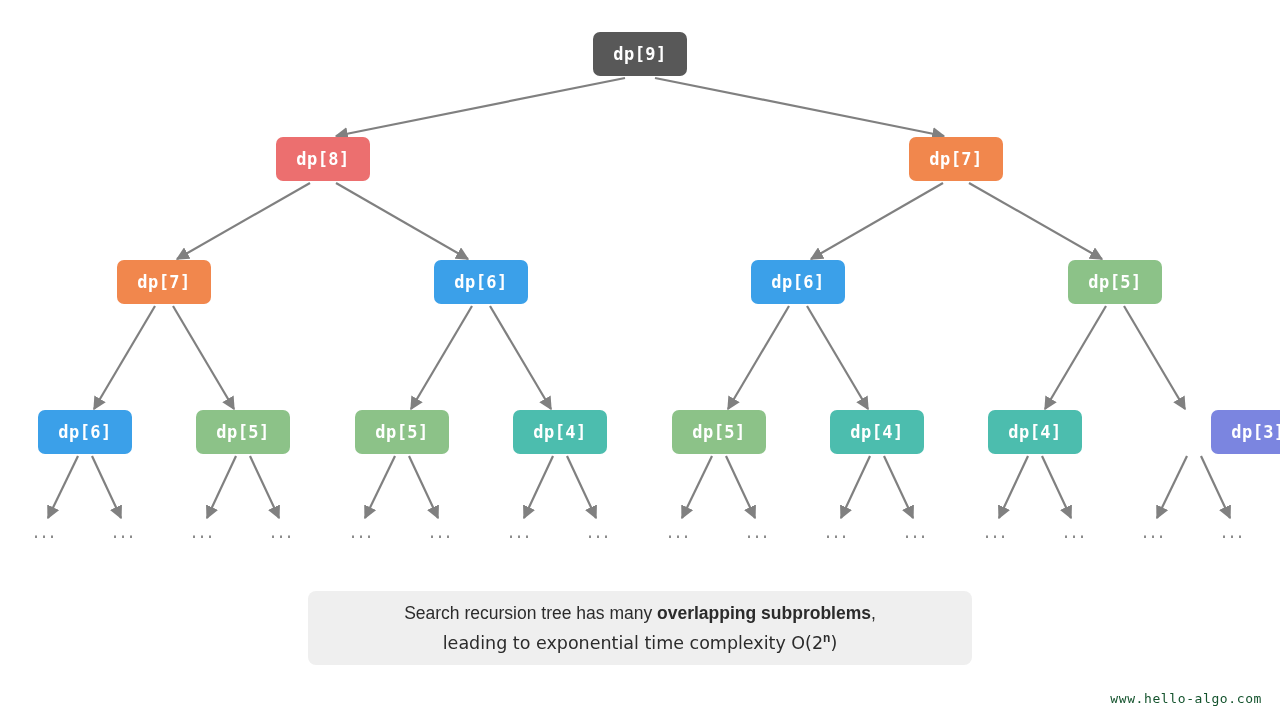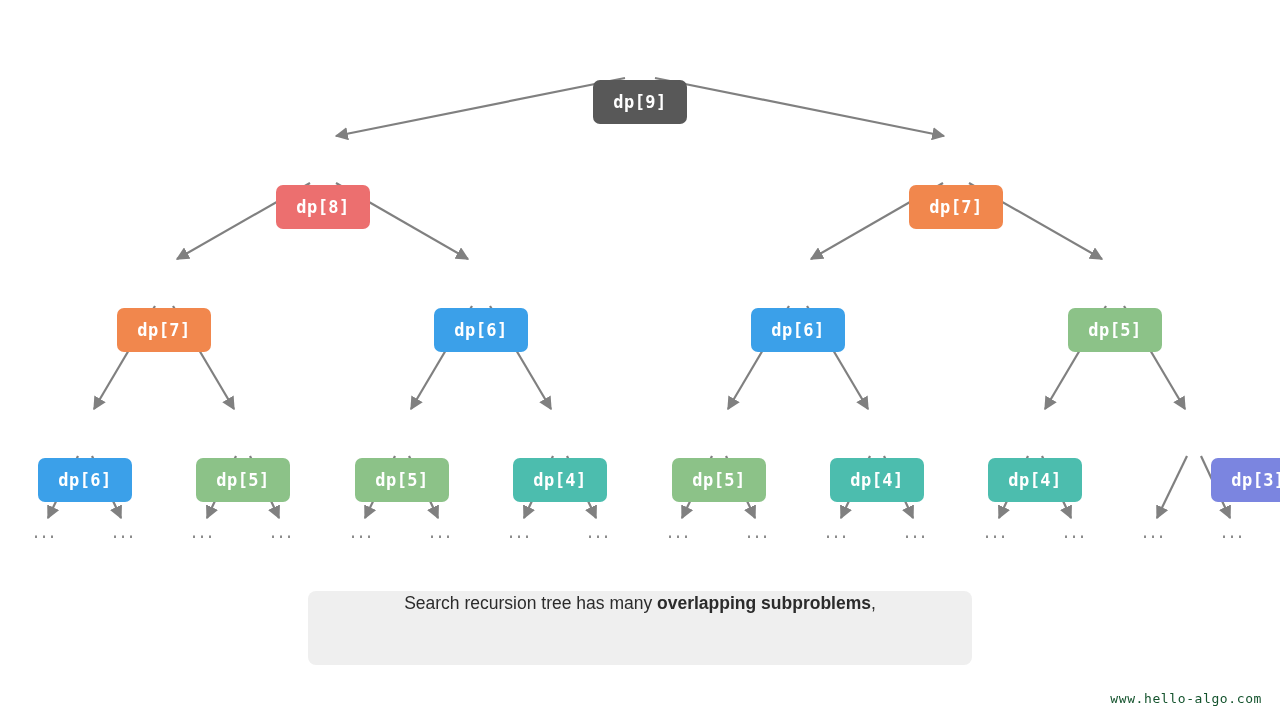--- a/index.html
+++ b/index.html
@@ -34,21 +34,20 @@
     color: #ffffff;
     font-family: "DejaVu Sans Mono", "Liberation Mono", monospace;
     font-size: 17px;
     font-weight: 700;
     letter-spacing: 0.5px;
     display: flex;
     align-items: center;
     justify-content: center;
     white-space: nowrap;
     transform: translate(-50%, -50%);
-    margin-top: 48px;
   }
   .dots {
     position: absolute;
     transform: translate(-50%, -50%);
     color: #8a8a8a;
     font-family: "DejaVu Sans", sans-serif;
     font-size: 19px;
     letter-spacing: 2px;
     line-height: 1;
     white-space: nowrap;
@@ -57,20 +56,21 @@
     position: absolute;
     left: 308px;
     top: 591px;
     width: 664px;
     height: 74px;
     background: #efefef;
     border-radius: 8px;
     display: flex;
     flex-direction: column;
     align-items: center;
+    justify-content: center;
     box-sizing: border-box;
   }
   .caption-line {
     color: #2b2b2b;
     font-family: "Liberation Sans", sans-serif;
     font-size: 17.5px;
     line-height: 25px;
     text-align: center;
     white-space: nowrap;
   }
@@ -180,17 +180,20 @@
       <div class="dots" style="left: 996px; top: 537px;">···</div>
       <div class="dots" style="left: 1075px; top: 537px;">···</div>
       <div class="dots" style="left: 1154px; top: 537px;">···</div>
       <div class="dots" style="left: 1233px; top: 537px;">···</div>
     </div>
 
   <div id="caption-box">
     <div class="caption-line">
       <span>Search recursion tree has many </span><b>overlapping subproblems</b><span>,</span>
     </div>
+    <div class="caption-line">
+      <span class="mono-inline">leading to exponential time complexity  O(2</span><span class="sup">n</span><span class="mono-inline">)</span>
+    </div>
   </div>
 
   <div id="watermark">www.hello-algo.com</div>
 
 </div>
 
 </body></html>

